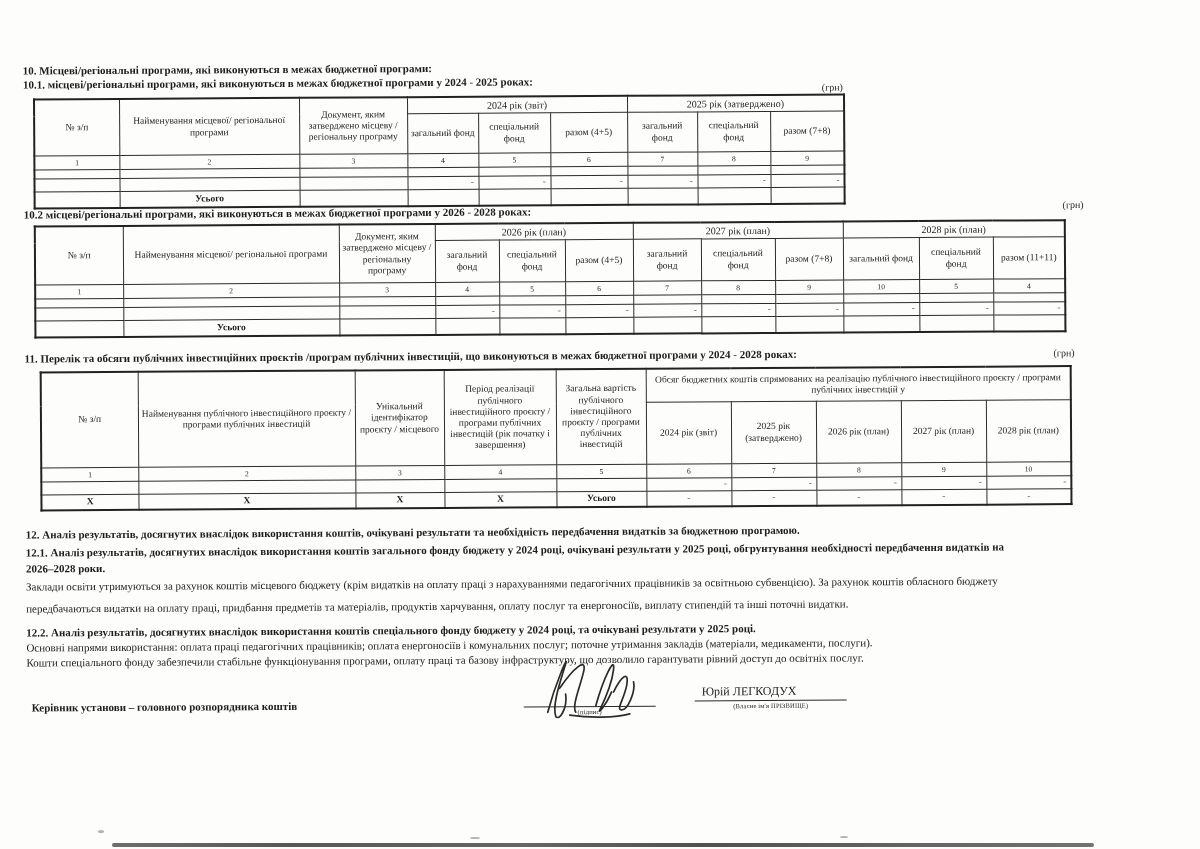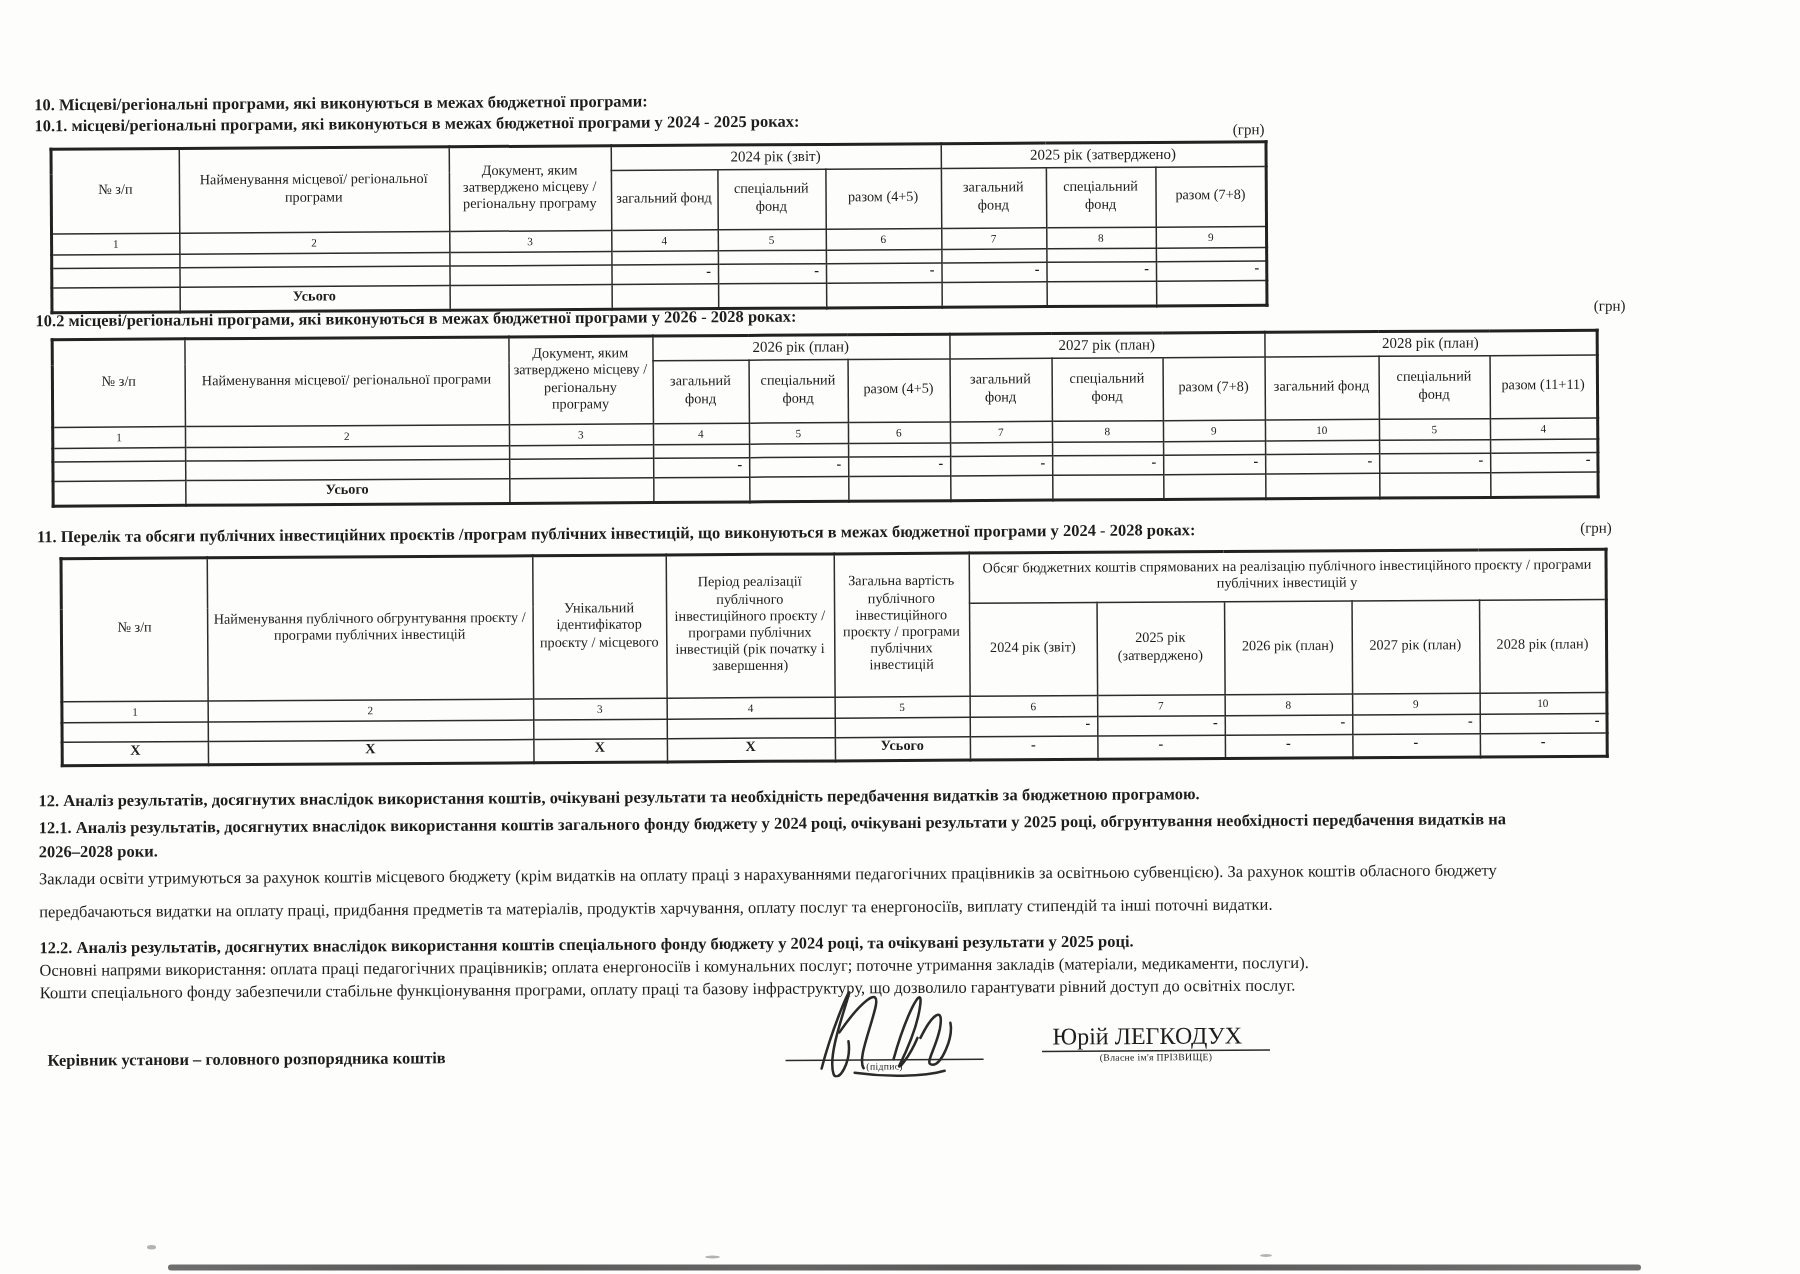--- a/index.html
+++ b/index.html
@@ -235,21 +235,21 @@
           <col style="width:90px">
       <col style="width:85px">
           <col style="width:85px">
           <col style="width:85px">
       <col style="width:85px">
           <col style="width:85px">
     </colgroup>
     <tbody>
           <tr>
       <td rowspan="2" class="main-h">№ з/п</td>
-      <td rowspan="2" class="main-h">Найменування публічного обгрунтування проєкту / програми публічних інвестицій</td>
+      <td rowspan="2" class="main-h">Найменування публічного інвестиційного проєкту / програми публічних інвестицій</td>
       <td rowspan="2" class="main-h">Унікальний ідентифікатор проєкту / місцевого</td>
       <td rowspan="2" class="main-h">Період реалізації публічного інвестиційного проєкту / програми публічних інвестицій (рік початку і завершення)</td>
       <td rowspan="2" class="main-h">Загальна вартість публічного інвестиційного проєкту / програми публічних інвестицій</td>
       <td colspan="5" class="main-h" style="height:30px;">Обсяг бюджетних коштів спрямованих на реалізацію публічного інвестиційного проєкту / програми публічних інвестицій у</td>
     </tr>
     <tr style="height:62px;">
       <td>2024 рік (звіт)</td>
       <td>2025 рік (затверджено)</td>
       <td>2026 рік (план)</td>
       <td>2027 рік (план)</td>
@@ -312,21 +312,21 @@
       <path d="M18,64 C26,34 40,4 36,16 C32,30 22,56 26,68 C29,74 38,60 36,46"></path>
       <path d="M30,40 C44,20 58,8 54,24 C50,40 42,58 46,64"></path>
       <path d="M66,58 C74,30 86,6 84,22 C82,38 74,54 70,62 C68,66 76,58 82,44"></path>
       <path d="M84,44 C92,28 100,22 97,38 C94,52 86,62 92,62 C98,62 106,44 104,34"></path>
       <path d="M40,67 C60,70 86,70 100,66"></path>
     </g>
   </svg>
   <div class="abs sig-line" style="left:522px; top:706px; width:132px;"></div>
   <div class="abs caption" style="left:522px; top:708px; width:132px;">(підпис)</div>
 
-  <div class="abs body-text" style="left:700px; top:685px; width:160px; font-size:16px;">Юрій ЛЕГКОДУХ</div>
+  <div class="abs body-text" style="left:700px; top:685px; width:160px; font-size:12px;">Юрій ЛЕГКОДУХ</div>
   <div class="abs sig-line" style="left:693px; top:701px; width:152px;"></div>
   <div class="abs caption" style="left:693px; top:703px; width:152px;">(Власне ім'я ПРІЗВИЩЕ)</div>
 
 </div>
 
 <div class="scan-edge"></div>
 <div class="scan-speck" style="left:98px; bottom:16px; width:6px; height:3px;"></div>
 <div class="scan-speck" style="left:470px; bottom:10px; width:10px; height:2px;"></div>
 <div class="scan-speck" style="left:840px; bottom:11px; width:8px; height:2px;"></div>
 </div>

